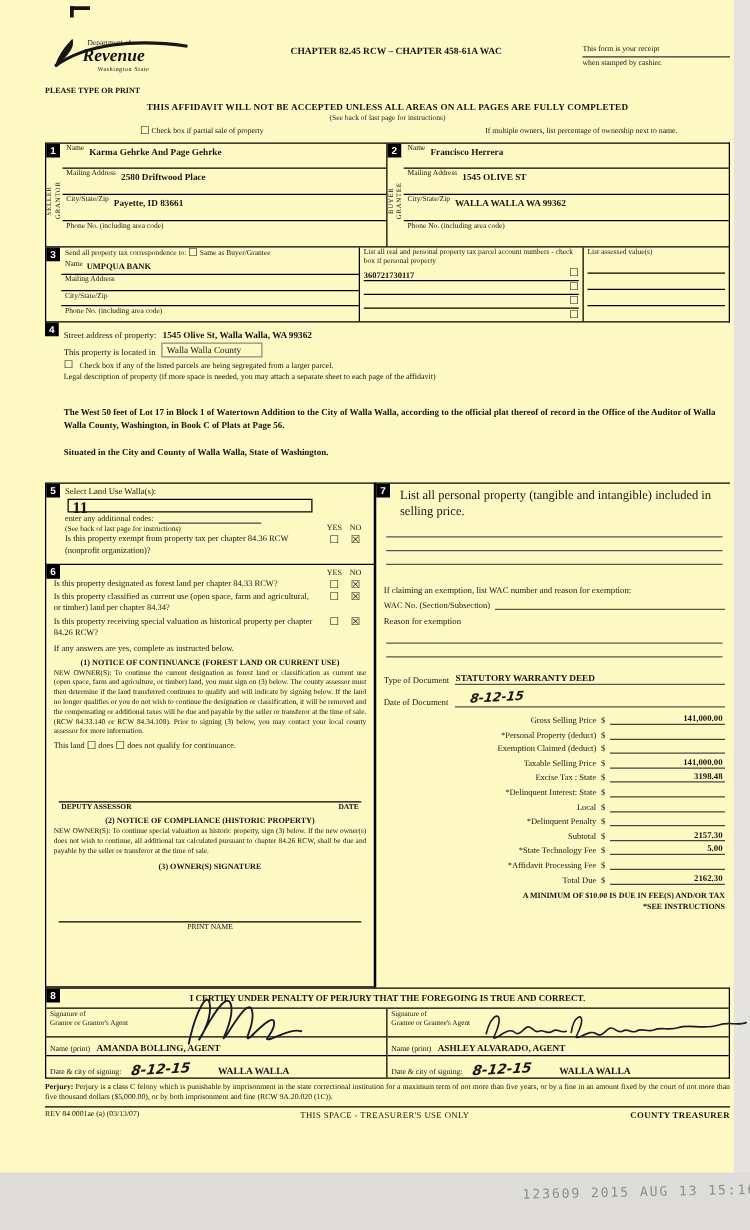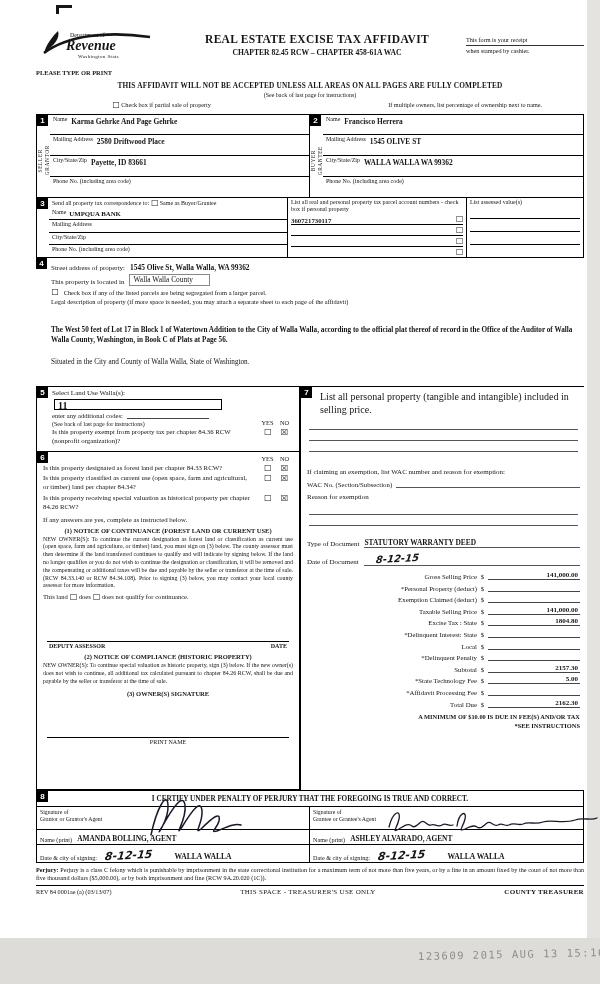--- a/index.html
+++ b/index.html
@@ -1,17 +1,17 @@
 <!DOCTYPE html>
 <html><head>
 <meta charset="utf-8">
 <style>
   * { margin:0; padding:0; box-sizing:border-box; }
   html,body { background:#cfcfcd; }
-  .page { position:relative; width:600px; height:984px; margin:0 auto; background:#ffffff;
+  .page { position:relative; width:600px; height:984px; margin:0 auto; background:#fef9c3;
           font-family:"Liberation Serif", serif; color:#151515; overflow:hidden; }
   .scan-right  { position:absolute; top:0; right:0; width:13px; height:100%; background:#e4e3e0; }
   .scan-bottom { position:absolute; left:0; bottom:0; width:100%; height:46px; background:#dddcd9; }
   .corner-mark { position:absolute; top:5px; left:56px; width:16px; height:9px;
                  border-top:3px solid #161616; border-left:3px solid #161616; }
   .form { position:absolute; top:25px; left:36px; width:548px; }
 
   .b { font-weight:bold; }
   .fine { font-size:6px; line-height:1.25; }
 
@@ -59,31 +59,31 @@
   .s3head { flex:none; border-bottom:none; padding:1px 3px; line-height:1.2; }
   .s3blank { flex:1; border-bottom:1px solid #000; margin:0 3px; display:flex; justify-content:space-between; align-items:flex-end; }
   .s3blank:last-child { border-bottom:none; }
   .parcelval { font-weight:bold; font-size:6.8px; }
 
   
   .sec4 { position:relative; padding:3px 2px 4px 15px; min-height:128px; }
   .s4row { font-size:7px; margin-top:2px; display:flex; gap:5px; align-items:flex-end; }
   .located-box { border:1px solid #888; padding:0 16px 1px 3px; font-size:7.4px; }
   .legal-text { font-size:7.2px; font-weight:bold; line-height:1.45; margin-top:20px; }
-  .situated { font-size:7.2px; font-weight:normal; margin-top:12px; }
+  .situated { font-size:7.2px; font-weight:bold; margin-top:12px; }
 
   
   .cols { display:flex; align-items:stretch; min-height:404px; }
   .col-left { width:264px; display:flex; flex-direction:column; }
   .sec5 { border:1px solid #000; position:relative; padding:2px 6px 3px 15px; height:66px; font-size:7px; }
   .sec6 { border:1px solid #000; border-top:none; position:relative; padding:2px 6px 4px 6px; flex:1; display:flex; flex-direction:column; font-size:7px; }
   .col-right { flex:1; border-left:1px solid #000; border-top:1px solid #000; position:relative;
                padding:3px 4px 2px 6px; display:flex; flex-direction:column; font-size:7px; }
 
-  .luc-box { border:1px solid #000; width:168px; height:11px; margin:2px 0 2px 2px; font-size:10px; font-weight:bold; padding:0 3px; line-height:11px; }
+  .luc-box { border:1px solid #000; width:196px; height:11px; margin:2px 0 2px 2px; font-size:13px; font-weight:bold; padding:0 3px; line-height:11px; }
   .addl { display:flex; gap:4px; align-items:flex-end; font-size:6.6px; }
   .u-line { display:inline-block; width:82px; border-bottom:1px solid #444; height:7px; }
   .ynhead { display:flex; justify-content:flex-end; font-size:6.4px; margin-top:1px; }
   .yncell { width:17px; text-align:center; }
   .qrow { display:flex; align-items:flex-start; margin-top:2px; }
   .qtext { flex:1; font-size:6.8px; line-height:1.3; padding-right:6px; }
   .notice-title { text-align:center; font-size:6.5px; font-weight:bold; margin-top:4px; }
   .notice-body { font-size:5.9px; line-height:1.32; margin-top:2px; text-align:justify; }
   .contin { font-size:6.6px; margin-top:3px; }
   .spacer { flex:1; }
@@ -154,21 +154,20 @@
         <svg class="logo-swoosh" width="118" height="34" viewBox="0 0 118 34">
           <path d="M6 26 C 30 8, 70 4, 112 10" fill="none" stroke="#161616" stroke-width="2.6"></path>
           <path d="M6 26 C 18 17, 22 10, 20 4 C 14 10, 8 18, 6 26 Z" fill="#161616"></path>
         </svg>
         <div class="dept-small">Department of</div>
         <div class="dept-name">Revenue</div>
         <div class="dept-state">Washington State</div>
         <div class="please-type">PLEASE TYPE OR PRINT</div>
       </div>
       <div class="hdr-center">
-        <div class="form-title">REAL ESTATE EXCISE TAX AFFIDAVIT</div>
         <div class="form-chapter">CHAPTER 82.45 RCW – CHAPTER 458-61A WAC</div>
       </div>
       <div class="hdr-right">
         <div class="receipt-l1">This form is your receipt</div>
         <div>when stamped by cashier.</div>
       </div>
     </div>
 
     <div class="warning">THIS AFFIDAVIT WILL NOT BE ACCEPTED UNLESS ALL AREAS ON ALL PAGES ARE FULLY COMPLETED</div>
     <div class="see-back">(See back of last page for instructions)</div>
@@ -420,21 +419,21 @@
             <span class="taxvalue"></span>
           </div>
           <div class="taxrow">
             <span class="taxlabel">Taxable Selling Price</span>
             <span class="dollar">$</span>
             <span class="taxvalue filled">141,000.00</span>
           </div>
           <div class="taxrow">
             <span class="taxlabel">Excise Tax : State</span>
             <span class="dollar">$</span>
-            <span class="taxvalue filled">1804.80</span>
+            <span class="taxvalue filled">3198.48</span>
           </div>
           <div class="taxrow">
             <span class="taxlabel">*Delinquent Interest: State</span>
             <span class="dollar">$</span>
             <span class="taxvalue"></span>
           </div>
           <div class="taxrow">
             <span class="taxlabel">Local</span>
             <span class="dollar">$</span>
             <span class="taxvalue"></span>

